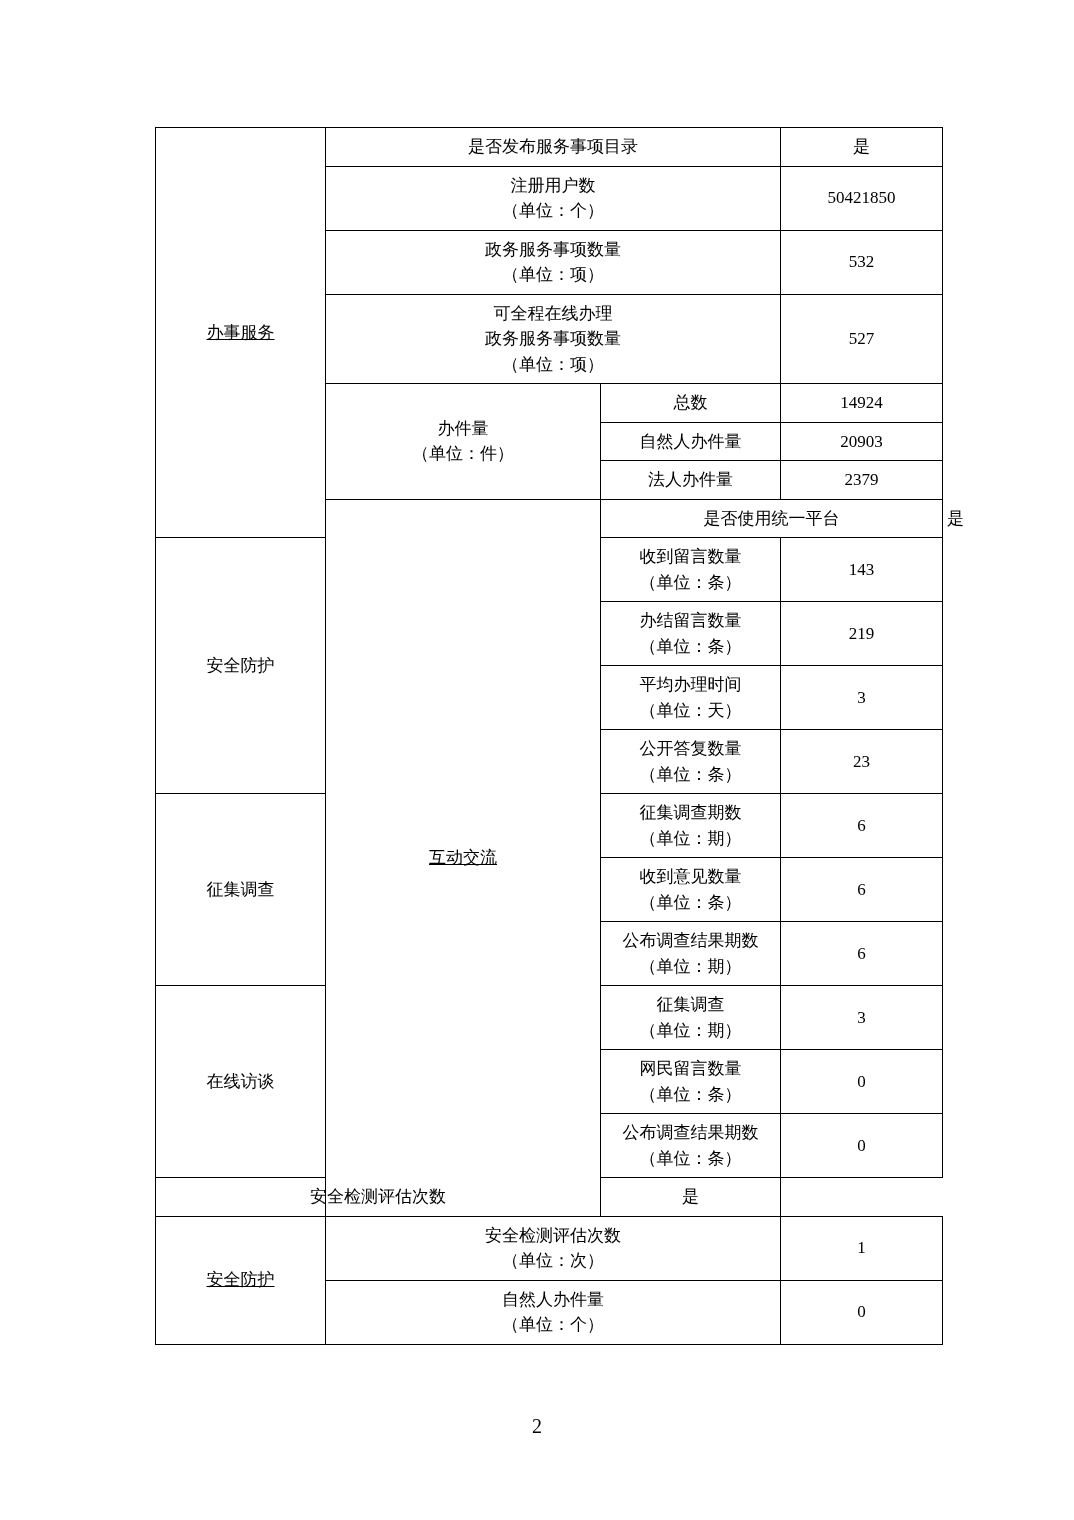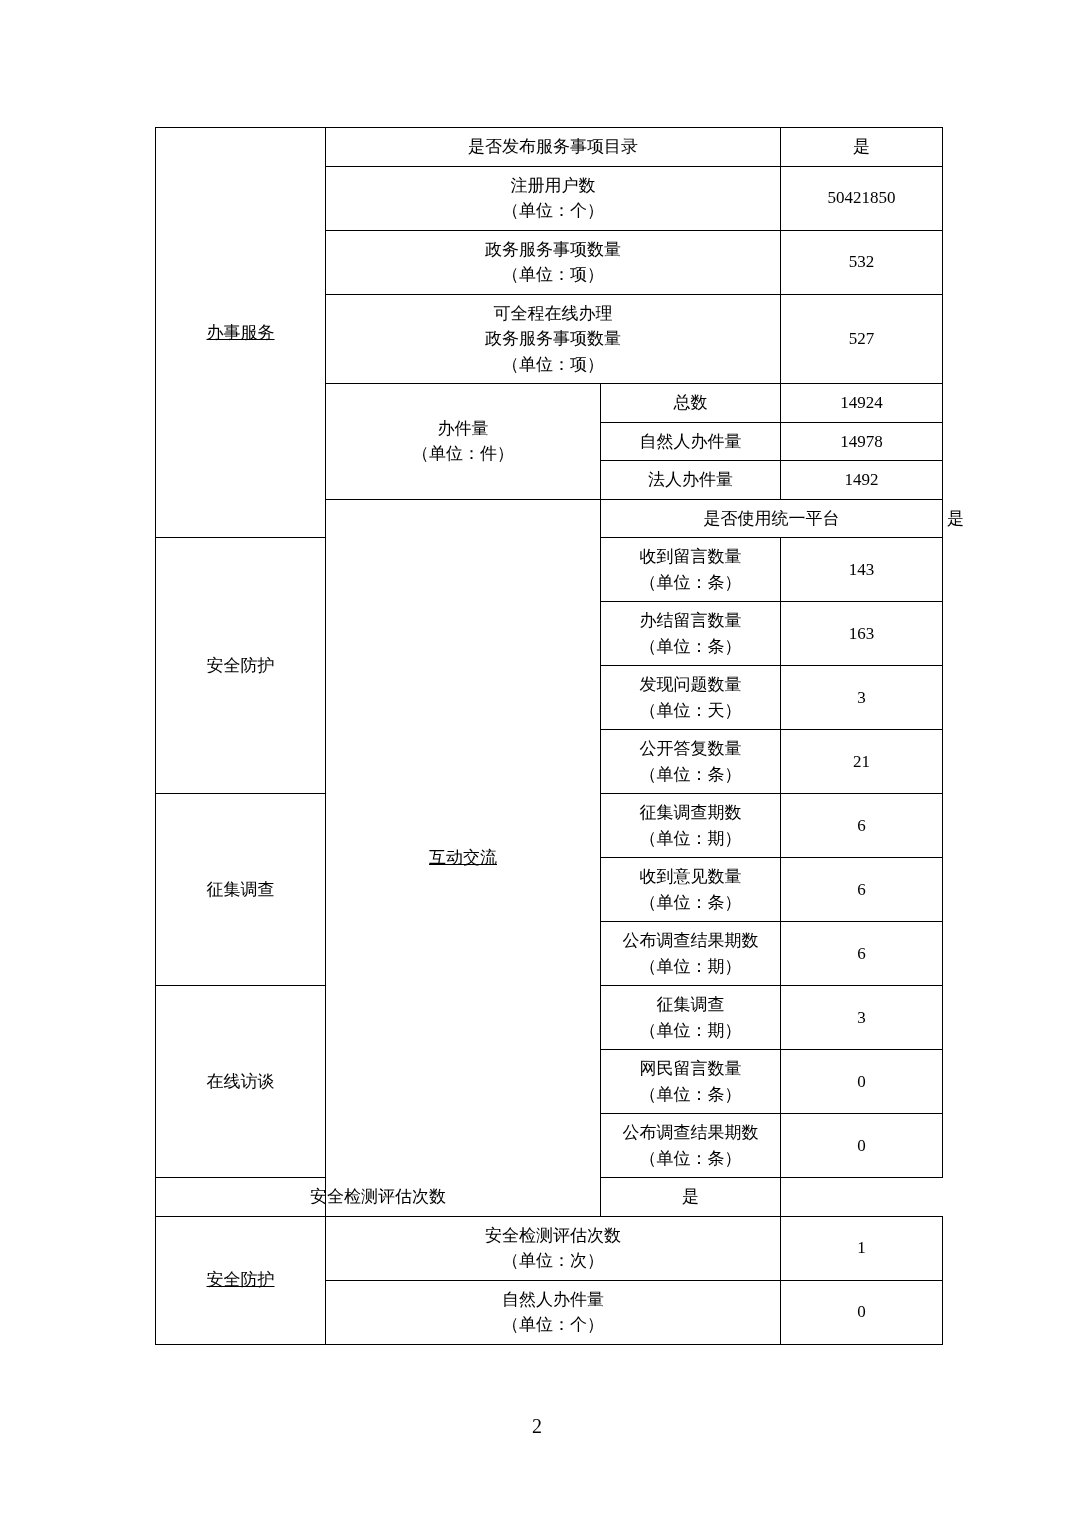--- a/index.html
+++ b/index.html
@@ -114,60 +114,60 @@
         <tr>
           <td class="label" rowspan="3">
             <span class="line">办件量</span>
             <span class="line">（单位：件）</span>
           </td>
           <td class="label">总数</td>
           <td class="value">14924</td>
         </tr>
         <tr>
           <td class="label">自然人办件量</td>
-          <td class="value">14978</td>
+          <td class="value">20903</td>
         </tr>
         <tr>
           <td class="label">法人办件量</td>
-          <td class="value">1492</td>
+          <td class="value">2379</td>
         </tr>
 
         <tr>
           <td class="cat" rowspan="12">互动交流</td>
           <td class="label" colspan="2">是否使用统一平台</td>
           <td class="value">是</td>
         </tr>
         <tr>
           <td class="label" rowspan="4">安全防护</td>
           <td class="label">
             <span class="line">收到留言数量</span>
             <span class="line">（单位：条）</span>
           </td>
           <td class="value">143</td>
         </tr>
         <tr>
           <td class="label">
             <span class="line">办结留言数量</span>
             <span class="line">（单位：条）</span>
           </td>
-          <td class="value">163</td>
-        </tr>
-        <tr>
-          <td class="label">
-            <span class="line">发现问题数量</span>
+          <td class="value">219</td>
+        </tr>
+        <tr>
+          <td class="label">
+            <span class="line">平均办理时间</span>
             <span class="line">（单位：天）</span>
           </td>
           <td class="value">3</td>
         </tr>
         <tr>
           <td class="label">
             <span class="line">公开答复数量</span>
             <span class="line">（单位：条）</span>
           </td>
-          <td class="value">21</td>
+          <td class="value">23</td>
         </tr>
         <tr>
           <td class="label" rowspan="3">征集调查</td>
           <td class="label">
             <span class="line">征集调查期数</span>
             <span class="line">（单位：期）</span>
           </td>
           <td class="value">6</td>
         </tr>
         <tr>

